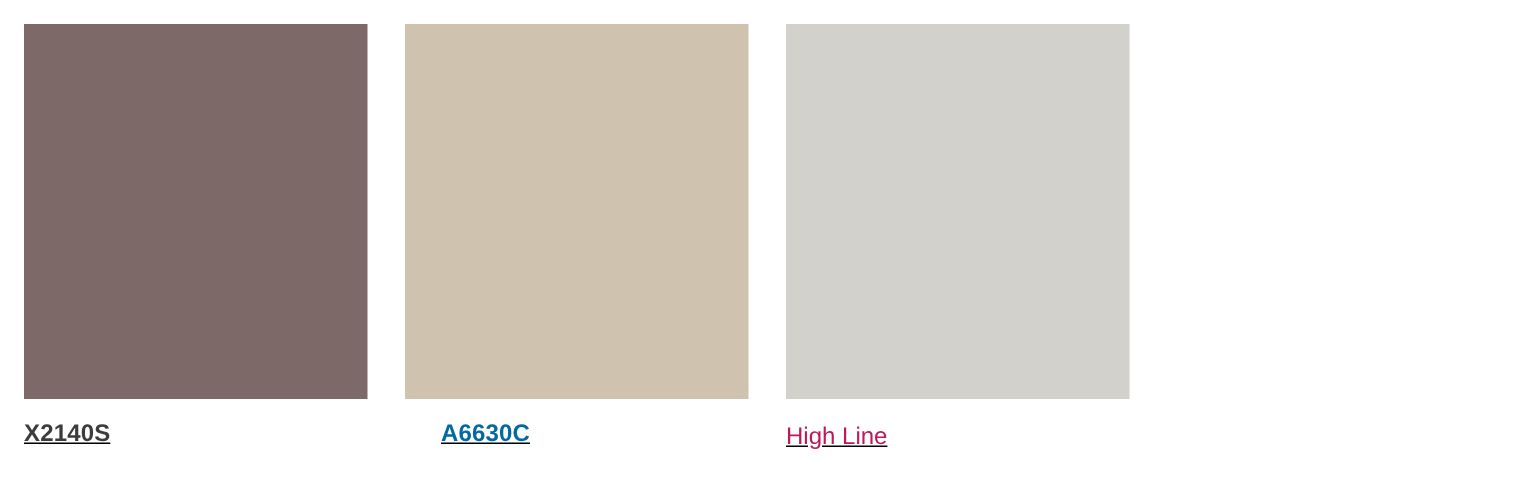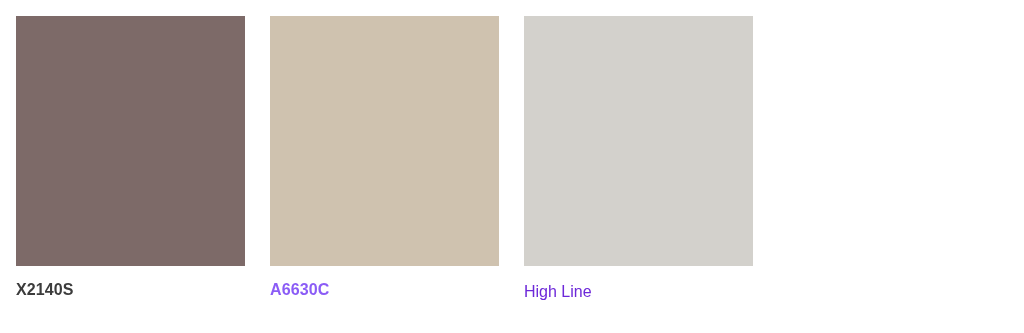--- a/index.html
+++ b/index.html
@@ -16,20 +16,21 @@
     overflow: hidden;
   }
 
   #palette-board {
     position: relative;
     width: 1024px;
     height: 333px;
     background: #ffffff;
     box-sizing: border-box;
     padding: 16px 15px 0 16px;
+    text-decoration: underline;
   }
 
   #swatch-row {
     display: flex;
     flex-direction: row;
     align-items: flex-start;
     gap: 25px;
     width: 993px;
     height: 301px;
   }
@@ -90,26 +91,26 @@
       <div class="swatch-caption">
         <span class="swatch-code" style="color: rgb(60, 60, 60);">X2140S</span>
 
       </div>
     </div>
 
 
     <div class="swatch-card">
       <div class="swatch-chip" style="background-color: rgb(207, 194, 175);"></div>
       <div class="swatch-caption">
-        <span class="swatch-code" style="color: #8b5cf6;">A6630C</span>
+        <span class="swatch-code" style="color: #0369a1; margin-left: 24px;">A6630C</span>
 
       </div>
     </div>
 
     <div class="swatch-card">
       <div class="swatch-chip" style="background-color: rgb(211, 209, 204);"></div>
       <div class="swatch-caption">
-        <span class="swatch-name" style="color: #6d28d9;">High Line</span>
+        <span class="swatch-name" style="color: #be185d;">High Line</span>
       </div>
     </div>
 
   </div>
 </div>
 
 </body></html>

